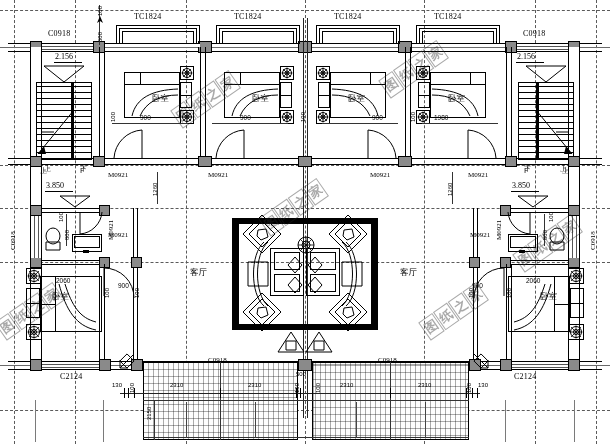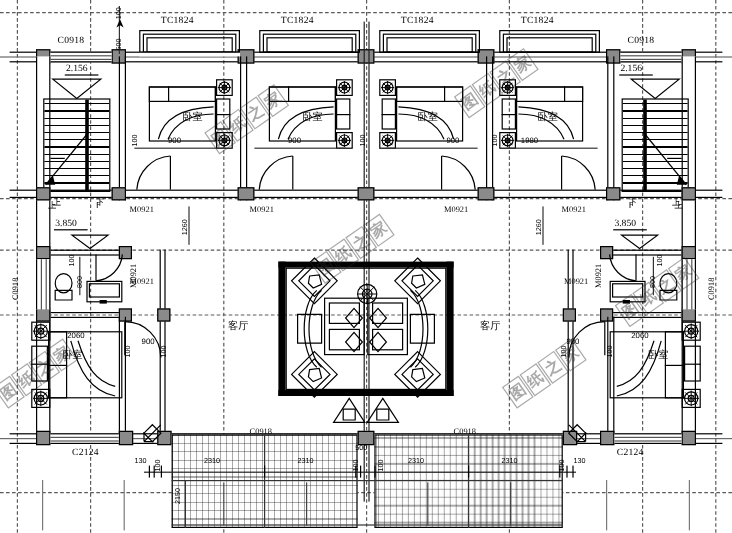--- a/index.html
+++ b/index.html
@@ -21,21 +21,21 @@
   
   .axh{position:absolute;height:0;border-top:1px dashed #5a5a5a;}
   .axv{position:absolute;width:0;border-left:1px dashed #5a5a5a;}
 
   
   .t{position:absolute;white-space:nowrap;line-height:1;}
   .lbl{font-size:8px;letter-spacing:.2px;}
   .lbl7{font-size:7px;}
   .dim{font-size:6.5px;font-family:"Liberation Sans",sans-serif;}
   .dim6{font-size:6px;font-family:"Liberation Sans",sans-serif;}
-  .cn{font-size:8.5px;font-family:Liberation Mono, monospace;}
+  .cn{font-size:8.5px;font-family:Liberation Sans, sans-serif;}
   .cn7{font-size:7px;font-family:"DejaVu Sans",sans-serif;}
   .el{font-size:8px;}
   .rot90{transform:rotate(-90deg);transform-origin:0 0;}
 
   
   .tile{position:absolute;
         background-image:
           repeating-linear-gradient(0deg,   rgba(0,0,0,.33) 0 1px, transparent 1px 7px),
           repeating-linear-gradient(90deg,  rgba(0,0,0,.33) 0 1px, transparent 1px 5px);
         background-color:#fdfdfd;}

